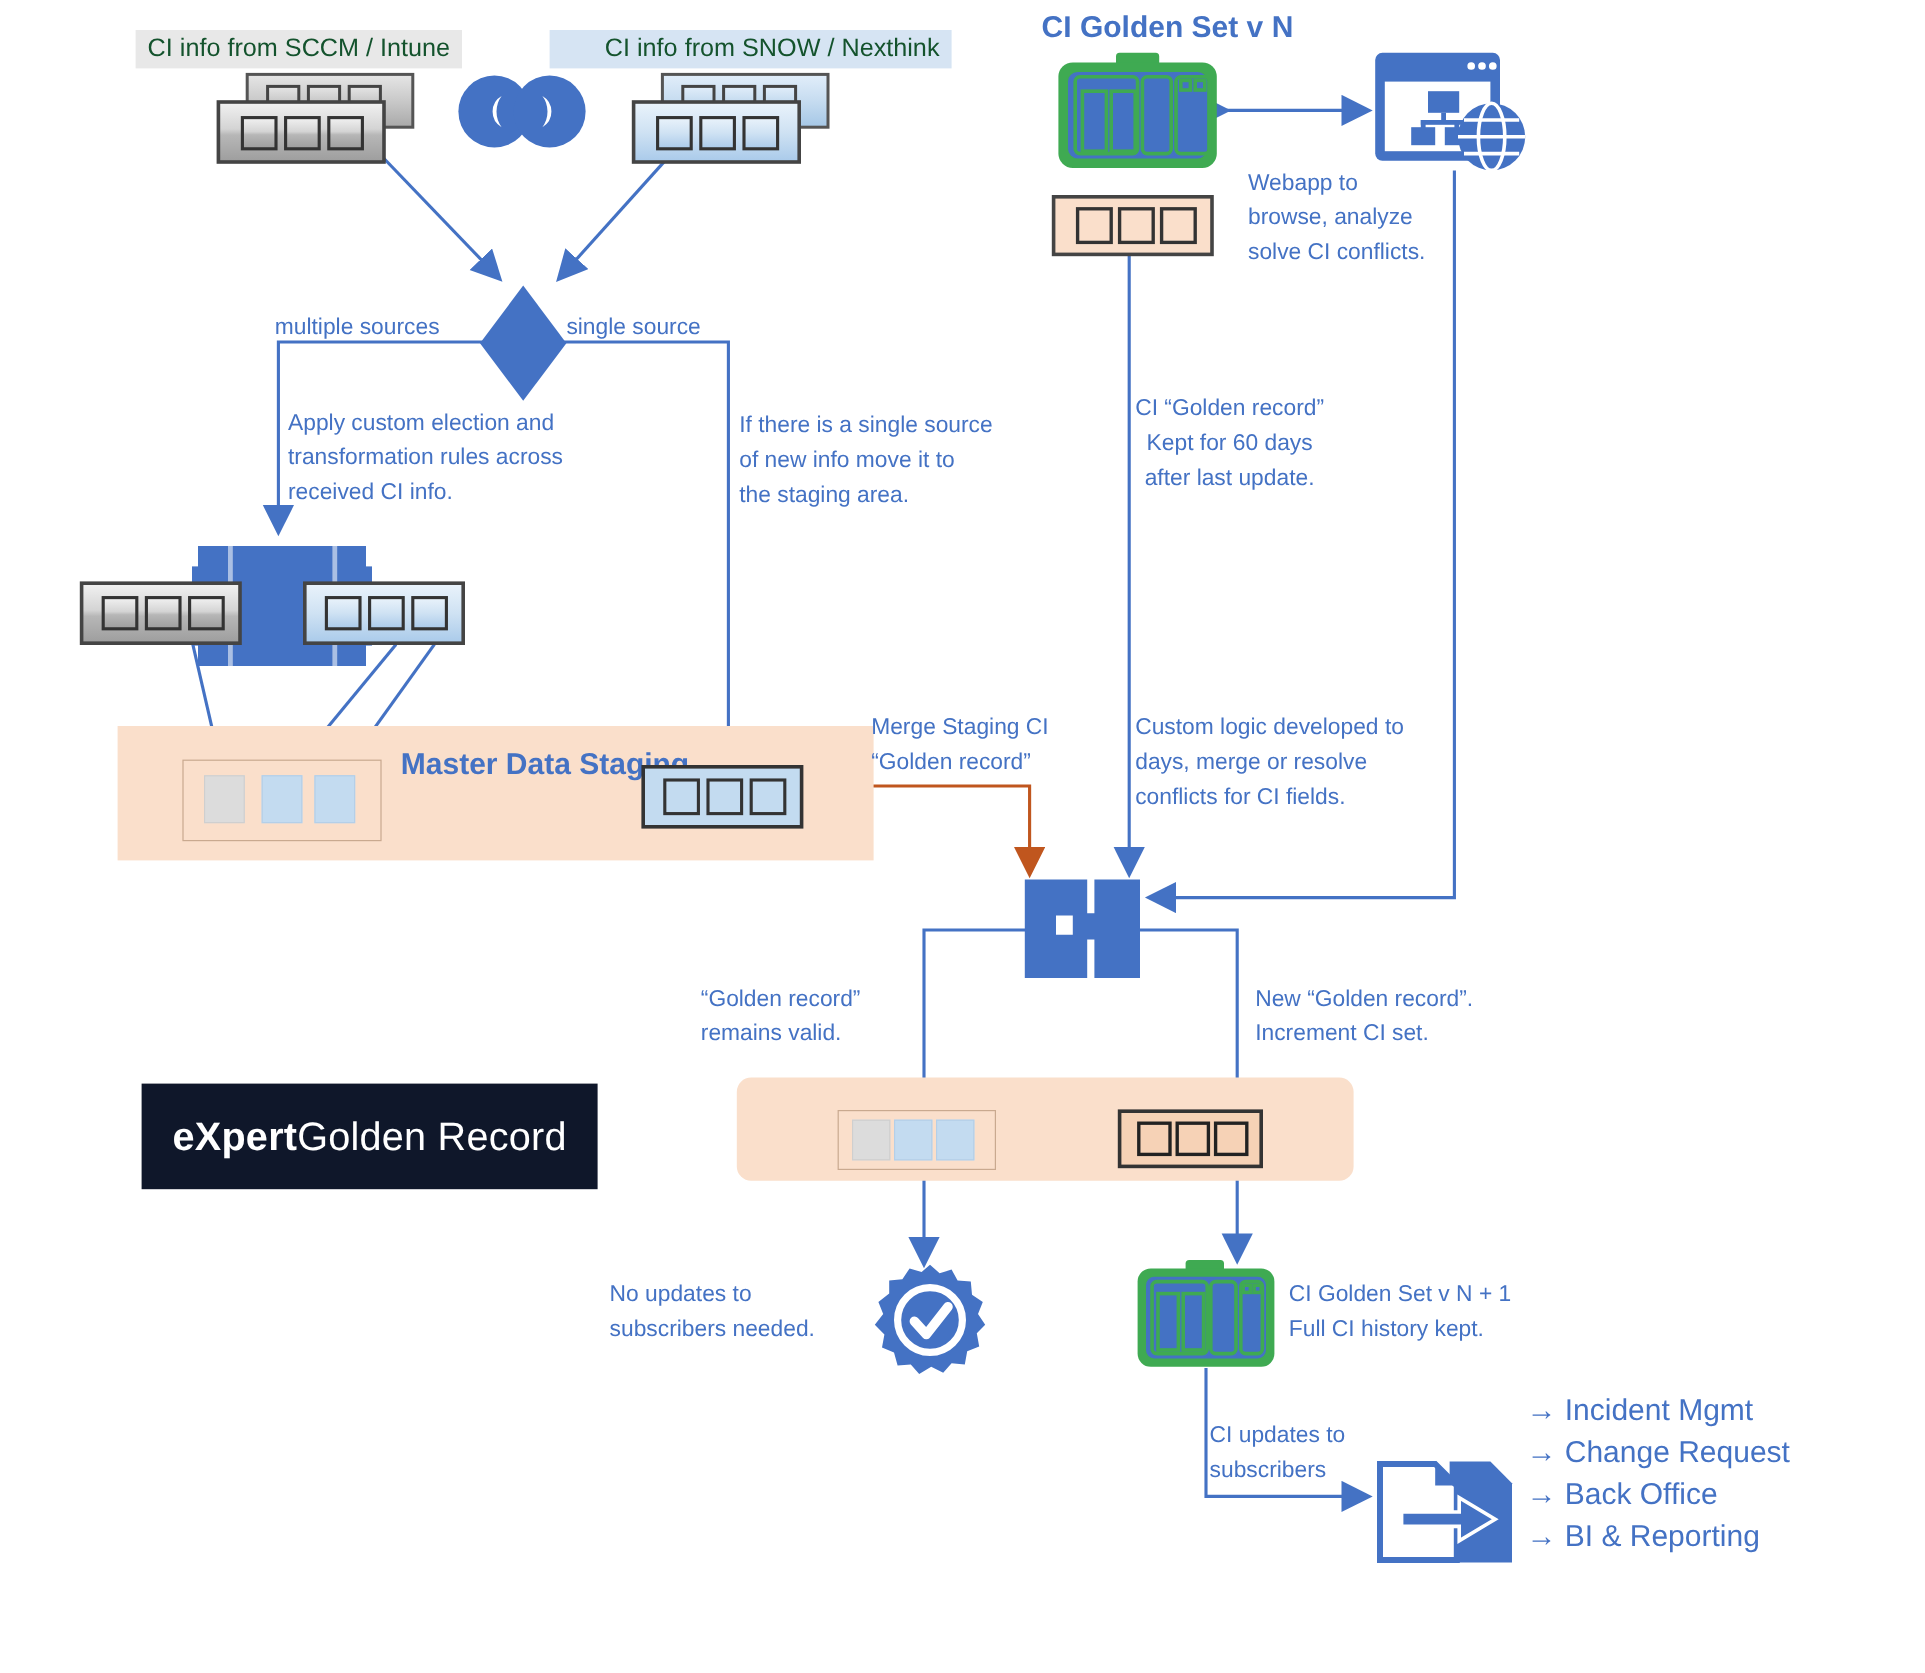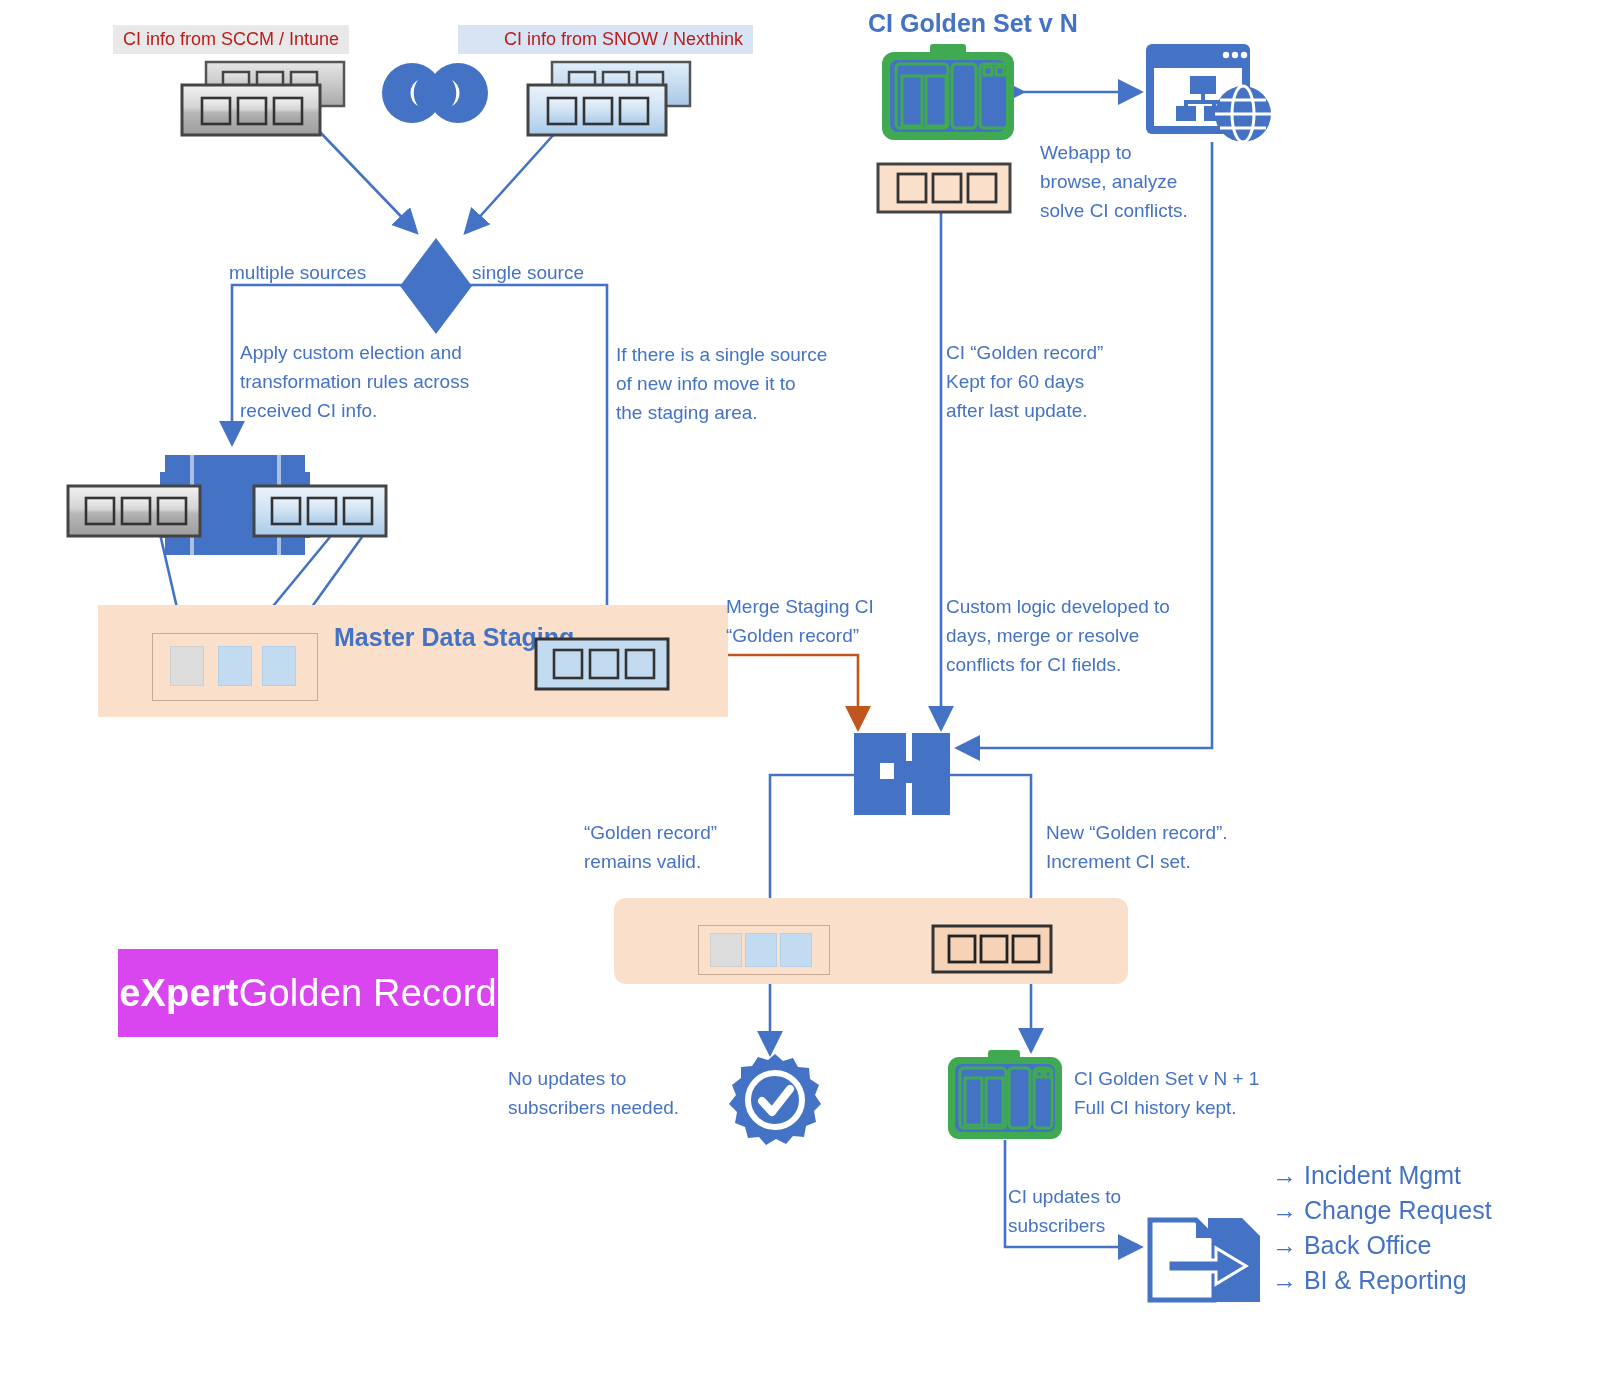--- a/index.html
+++ b/index.html
@@ -2,26 +2,26 @@
 <html><head>
 <meta charset="utf-8">
 <style>
   html,body{margin:0;padding:0;background:#ffffff;}
   body{width:1604px;height:1394px;position:relative;overflow:hidden;
        font-family:"Liberation Sans",sans-serif;}
   #stage{position:absolute;left:0;top:0;width:1604px;height:1394px;}
   .abs{position:absolute;}
   .txt{color:#4472c4;font-size:19px;line-height:29px;white-space:pre;}
   .txt-b{color:#4472c4;font-size:25px;line-height:30px;font-weight:bold;white-space:pre;}
-  .lbl-box{padding:4px 10px;font-size:18px;color:#b91c1c;white-space:nowrap;}
+  .lbl-box{padding:4px 10px;font-size:21px;color:#14532d;white-space:nowrap;}
   .lbl-gray{background:#e8e8e8;}
   .lbl-blue{background:#d6e4f3;padding-left:46px;}
   svg{position:absolute;left:0;top:0;overflow:visible;}
-  .logo{background:#d946ef;color:#fff;display:flex;align-items:center;
-        justify-content:center;font-size:38px;letter-spacing:.2px;margin-top:46px;}
+  .logo{background:#0f172a;color:#fff;display:flex;align-items:center;
+        justify-content:center;font-size:33px;letter-spacing:.2px;}
   .sublist{color:#4472c4;font-size:25px;line-height:30px;white-space:pre;}
 </style>
 </head>
 <body>
 
 <div id="stage">
 
   <svg width="1604" height="1394">
     <defs>
       <marker id="ah" markerWidth="11" markerHeight="11" refX="8.5" refY="5" orient="auto">
@@ -216,21 +216,21 @@
 browse, analyze
 solve CI conflicts.</div>
 
   <svg class="abs" style="left:876px;top:162px;width:136px;height:52px;" viewBox="0 0 136 52">
     <rect x="2" y="2" width="132" height="48" fill="#fadfcb" stroke="#444" stroke-width="3"></rect>
     <rect x="22" y="12" width="28" height="28" fill="#fadfcb" stroke="#333" stroke-width="2.8"></rect>
     <rect x="57" y="12" width="28" height="28" fill="#fadfcb" stroke="#333" stroke-width="2.8"></rect>
     <rect x="92" y="12" width="28" height="28" fill="#fadfcb" stroke="#333" stroke-width="2.8"></rect>
   </svg>
 
-  <div class="abs txt" style="left:946px;top:338px;">CI “Golden record”
+  <div class="abs txt" style="left:946px;top:326px;text-align:center;">CI “Golden record”
 Kept for 60 days
 after last update.</div>
   <div class="abs txt" style="left:946px;top:592px;">Custom logic developed to
 days, merge or resolve
 conflicts for CI fields.</div>
   <div class="abs txt" style="left:726px;top:592px;">Merge Staging CI
 “Golden record”</div>
 
   <svg class="abs" style="left:854px;top:733px;width:96px;height:82px;" viewBox="0 0 96 82">
     <path d="M0,0 H52 V30 H26 V46 H52 V82 H0 Z" fill="#4472c4"></path>

